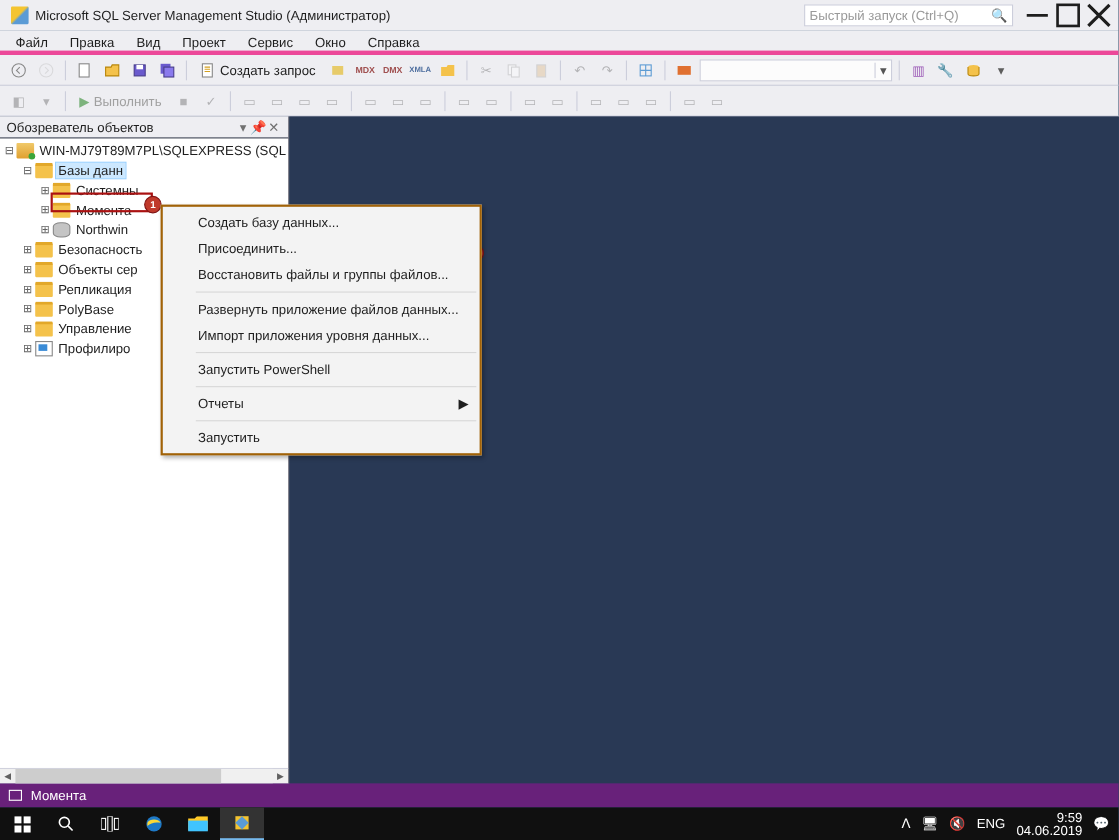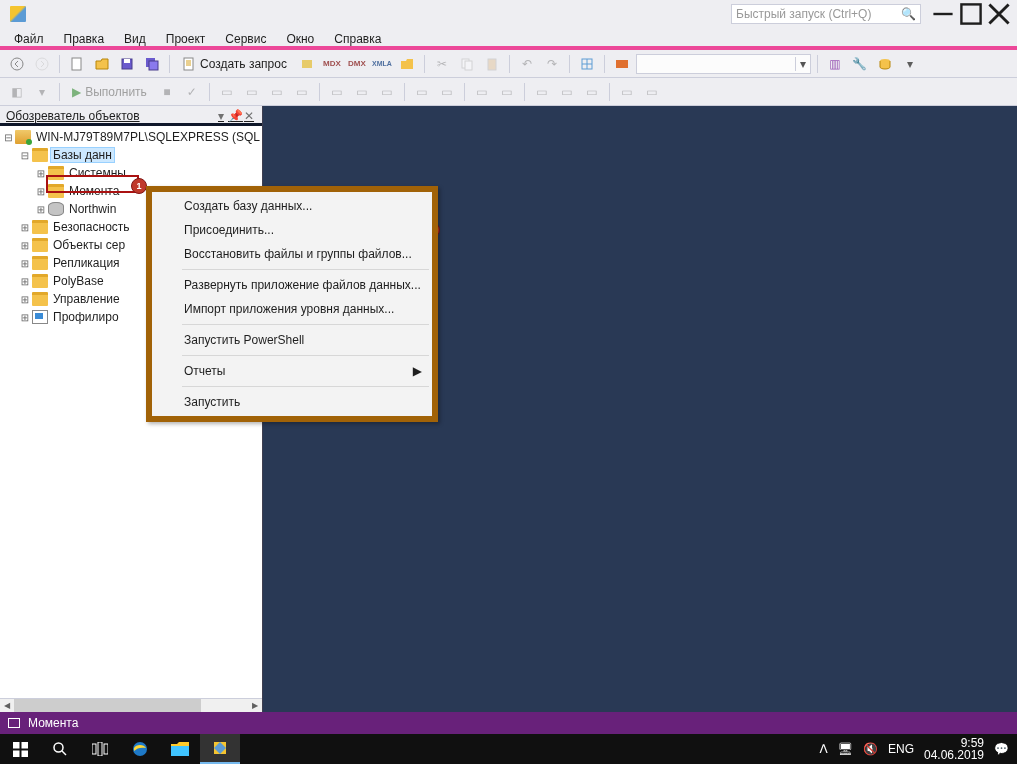--- a/index.html
+++ b/index.html
@@ -25,21 +25,21 @@
 .tbtn svg { width:14px; height:14px; }
 .tsep { width:1px; height:18px; background:#cccedb; margin:0 3px; }
 .tlabel { padding:0 6px; color:#1e1e1e; display:flex; align-items:center; gap:4px; cursor:pointer; }
 .tlabel.disabled { color:#a0a0a0; cursor:default; }
 .tcombo { width:175px; height:20px; border:1px solid #cccedb; background:#fcfcfc; display:flex; align-items:center; }
 .tcombo .arrow { margin-left:auto; padding:0 4px; color:#555; border-left:1px solid #cccedb; }
 
 
 .shell { display:flex; height:calc(764px - 28px - 22px - 28px - 28px - 22px - 30px); background:#293955; }
 .objexp { width:263px; background:#fff; display:flex; flex-direction:column; border-right:1px solid #3f3f50; }
-.objexp-title { height:20px; background:#eeeef2; display:flex; align-items:flex-end; padding:0 6px; color:#1e1e1e; border-bottom:3px solid #0f172a;text-decoration:underline; }
+.objexp-title { height:20px; background:#eeeef2; display:flex; align-items:center; padding:0 6px; color:#1e1e1e; border-bottom:1px solid #0f172a; }
 .objexp-title .t { flex:1; }
 .objexp-title .pc { width:14px; text-align:center; color:#717171; cursor:pointer; }
 .objexp-conn { height:26px; background:#eeeef2; display:flex; align-items:center; padding:0 6px; gap:4px; color:#1e1e1e; border-bottom:1px solid #cccedb; }
 .objexp-conn .mini { width:18px; height:18px; display:flex; align-items:center; justify-content:center; color:#5d5d5d; cursor:pointer; }
 .tree { flex:1; overflow:hidden; background:#fff; position:relative; padding:2px 0; }
 .tnode { display:flex; align-items:center; height:18px; white-space:nowrap; overflow:hidden; color:#1e1e1e; cursor:pointer; }
 .tnode .tw { width:14px; text-align:center; color:#646464; font-size:10px; user-select:none; }
 .tnode .ico { width:16px; height:14px; margin-right:3px; flex:0 0 16px; }
 .ico.server { background:linear-gradient(#f0c96a,#e0a030); border-radius:1px; position:relative; }
 .ico.server::after{content:"";position:absolute;right:-1px;bottom:-1px;width:6px;height:6px;background:#3aa53a;border-radius:50%;}
@@ -53,41 +53,42 @@
 .pin { position:absolute; width:16px; height:16px; background:#c0392b; border:1px solid #801515; border-radius:50%; color:#fff; font-size:9px; font-weight:bold; display:flex; align-items:center; justify-content:center; pointer-events:none; }
 
 .tree-scroll { height:14px; background:#f0f0f0; border-top:1px solid #cccedb; display:flex; }
 .tree-scroll .sbtn{ width:14px; display:flex; align-items:center; justify-content:center; color:#606060; font-size:8px; }
 .tree-scroll .track{ flex:1; background:#f0f0f0; position:relative; }
 .tree-scroll .thumb{ position:absolute; left:0; width:80%; height:100%; background:#cdcdcd; }
 
 .work { flex:1; background:#293955; }
 
 
-.ctx { position:absolute; background:#f3f3f3; border:6px solid #a16207; box-shadow:2px 2px 4px rgba(0,0,0,.3); padding:2px; }
+.ctx { position:absolute; background:#f3f3f3; border:2px solid #a16207; box-shadow:2px 2px 4px rgba(0,0,0,.3); padding:2px; }
 .ctx .row { height:24px; display:flex; align-items:center; padding:0 30px 0 30px; color:#1e1e1e; cursor:pointer; white-space:nowrap; position:relative; }
 .ctx .row .sub { position:absolute; right:8px; }
 .ctx .sep { height:1px; background:#d7d7d7; margin:3px 1px 3px 28px; }
 
 
 .statusbar { height:22px; background:#68217a; display:flex; align-items:center; padding:0 8px; color:#fff; gap:8px; }
 .statusbar .sq { width:12px; height:10px; border:1px solid #fff; }
 
 
 .taskbar { height:30px; background:#101010; display:flex; align-items:center; color:#fff; }
 .taskbar .tb { width:40px; height:30px; display:flex; align-items:center; justify-content:center; cursor:pointer; }
 .taskbar .tb.active { background:#333; border-bottom:2px solid #76b9ed; }
 .taskbar .tray { margin-left:auto; display:flex; align-items:center; gap:10px; padding:0 8px; font-size:11px; }
 .taskbar .clock { text-align:right; line-height:12px; font-size:11px; }
 </style>
 </head>
 <body>
 
 <div class="titlebar">
   <div class="app-icon"></div>
+  <div class="title">Microsoft SQL Server Management Studio (Администратор)</div>
   <div class="spacer"></div>
   <div class="quicklaunch">
     <span>Быстрый запуск (Ctrl+Q)</span>
     <span class="search-ico">🔍</span>
   </div>
   <div class="winbtn">
       <svg viewBox="0 0 10 10">
         <path d="M1 5h8" stroke="currentColor" stroke-width="1"></path>
       </svg>
     </div>

